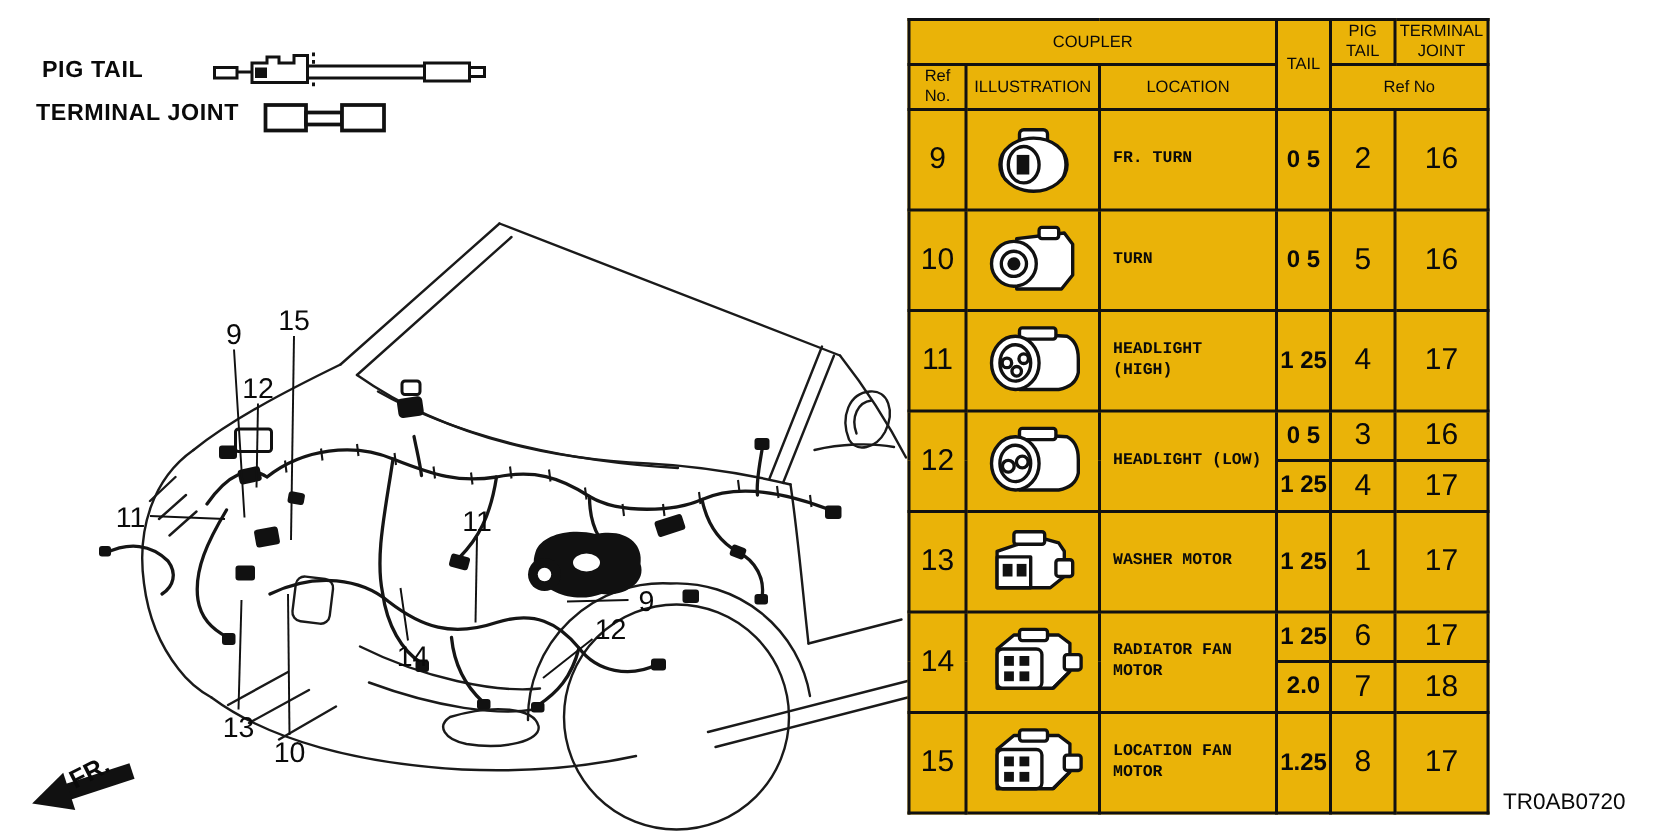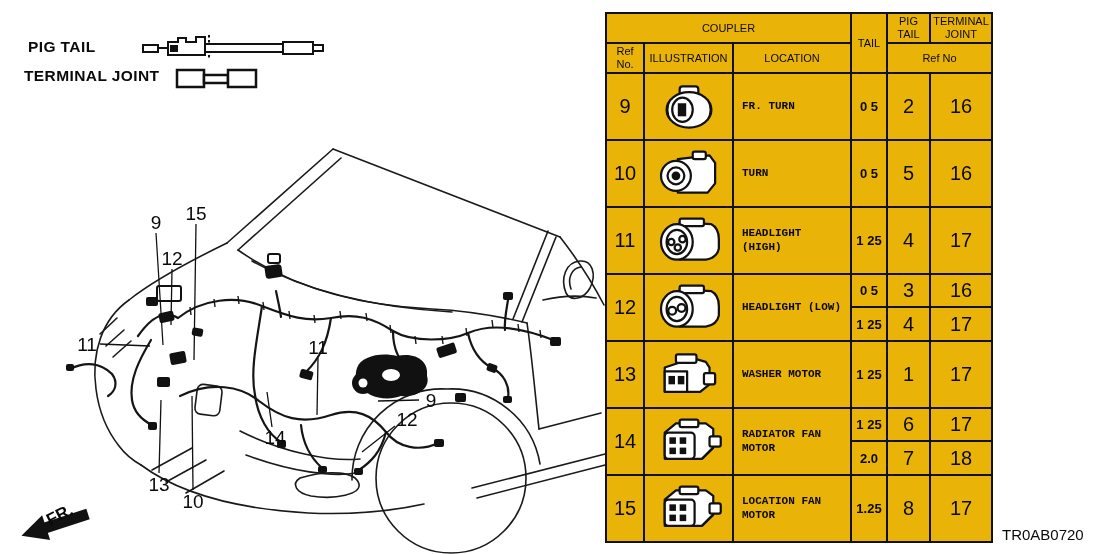--- a/index.html
+++ b/index.html
@@ -14,21 +14,21 @@
   
   #coupler-table-wrap{position:absolute;left:605px;top:12px;}
   table{border-collapse:collapse;table-layout:fixed;background:#eab308;}
   th,td{border:2px solid #111;padding:0;text-align:center;vertical-align:middle;
         font-family:"Liberation Sans",sans-serif;color:#0a0a0a;overflow:hidden;}
   th{font-weight:400;font-size:11px;line-height:1.15;}
   col.c-ref{width:38px;} col.c-ill{width:89px;} col.c-loc{width:118px;}
   col.c-size{width:36px;} col.c-pig{width:43px;} col.c-tj{width:62px;}
   td.ref-cell{font-size:20px;}
   td.loc-cell{text-align:left;padding:2px 4px 2px 8px;font-weight:700;font-size:11px;line-height:1.25;font-family:Liberation Mono, monospace;}
-  td.size-cell{font-weight:700;font-size:13px;border-radius:15px;}
+  td.size-cell{font-weight:700;font-size:16px;border-radius:15px;}
   td.num-cell{font-size:20px;}
   tr.hdr1 th{height:28px;} tr.hdr2 th{height:28px;}
 </style>
 </head>
 <body>
 
 <svg id="diagram-svg" width="1108" height="554" viewBox="0 0 1108 554" xmlns="http://www.w3.org/2000/svg">
   <defs>
 
     <symbol id="conn-oval-2-small" viewBox="0 0 80 60">

